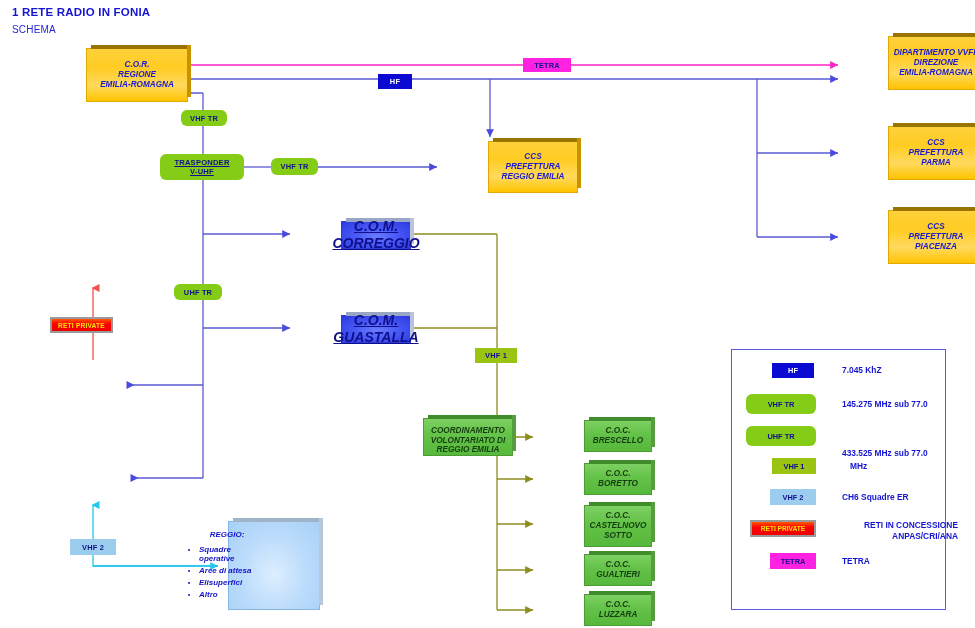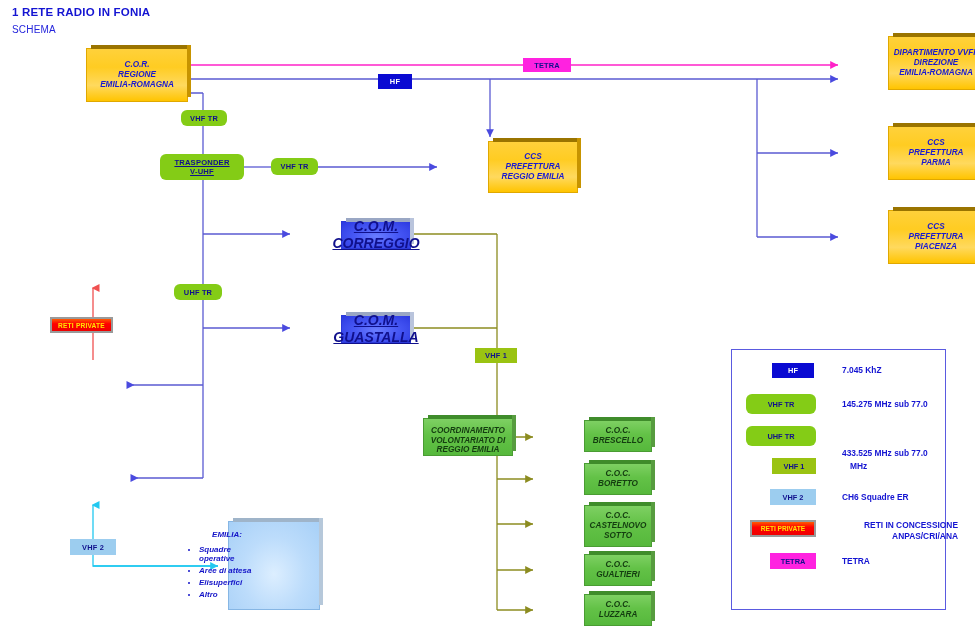--- a/index.html
+++ b/index.html
@@ -193,21 +193,21 @@
 
   <div class="box3d b" style="left:293px;top:315px;width:70px;height:28px;">
     <span class="bt" style="white-space: pre-line;">C.O.M.
 GUASTALLA</span>
   </div>
 
 
 
   <div class="box3d lb" style="left:180px;top:521px;width:92px;height:89px;"></div>
   <div class="srv" style="left:186px;top:530px;width:82px;">
-    <span class="hd">EMILIA:</span>
+    <span class="hd">REGGIO:</span>
     <ul>
       <li>Squadre operative</li>
       <li>Aree di attesa</li>
       <li>Elisuperfici</li>
       <li>Altro</li>
     </ul>
   </div>
 
   <div class="box3d g" style="left:375px;top:418px;width:90px;height:38px;align-items:flex-end;">
     <span class="bt" style="white-space: pre-line;">COORDINAMENTO

